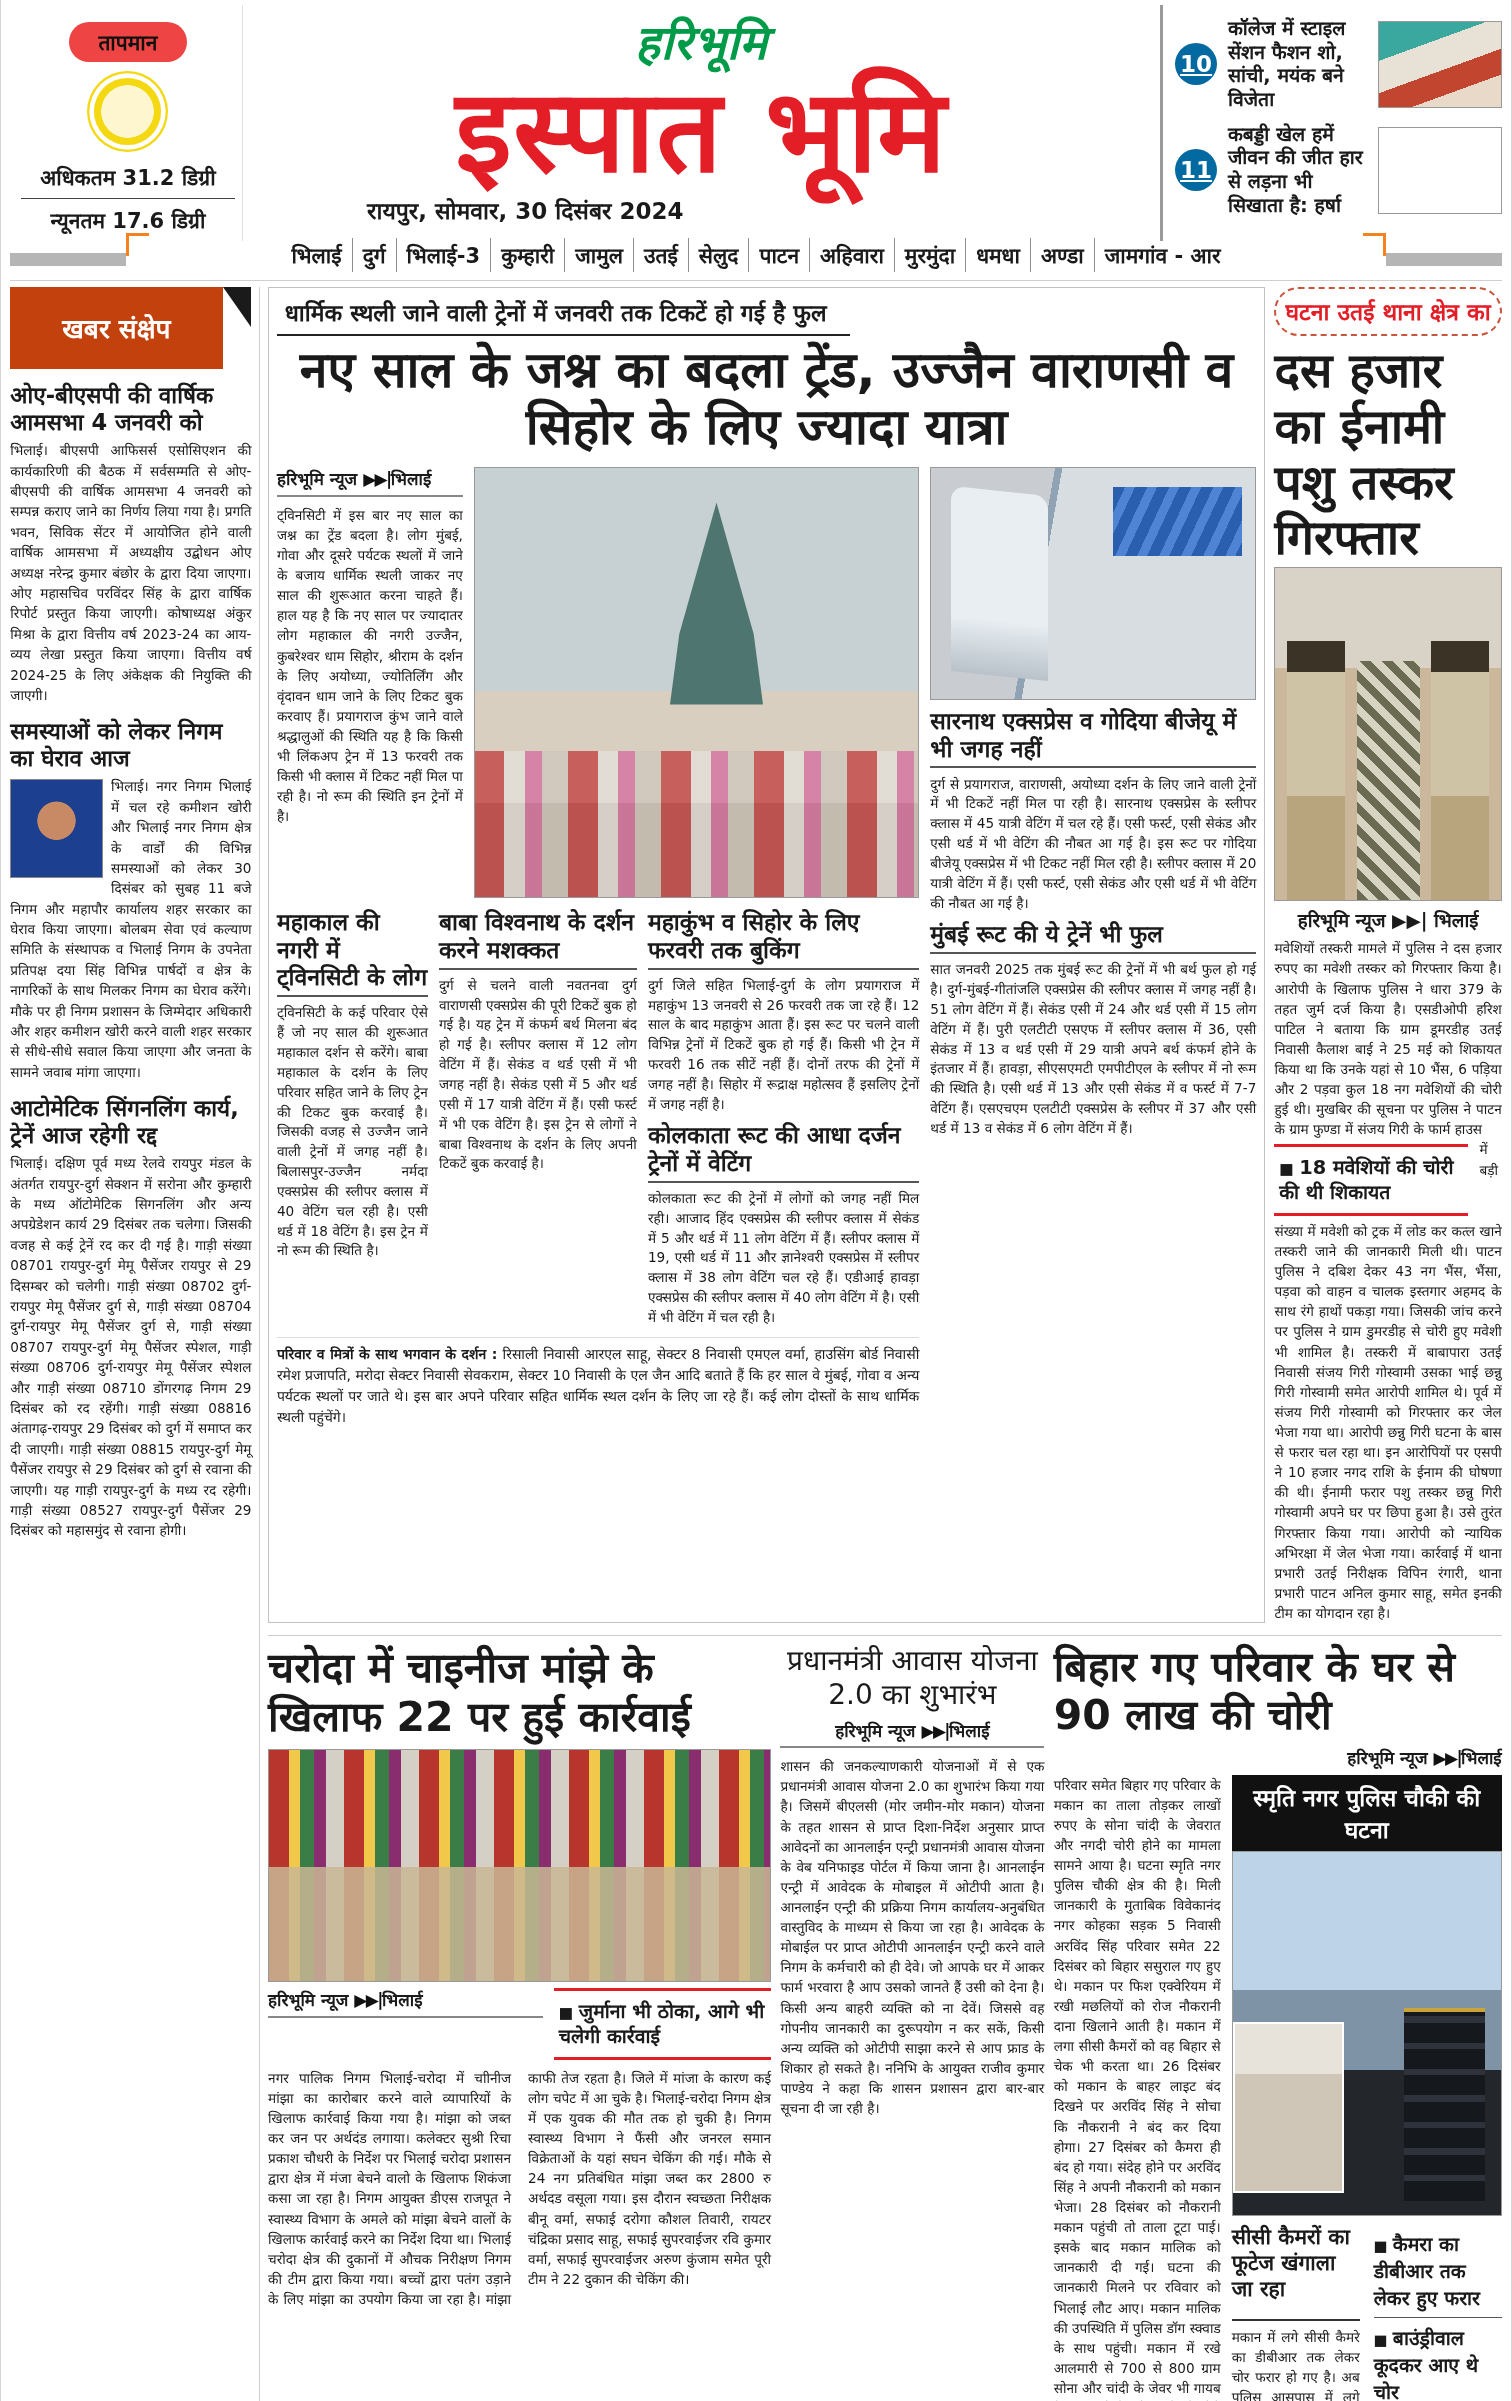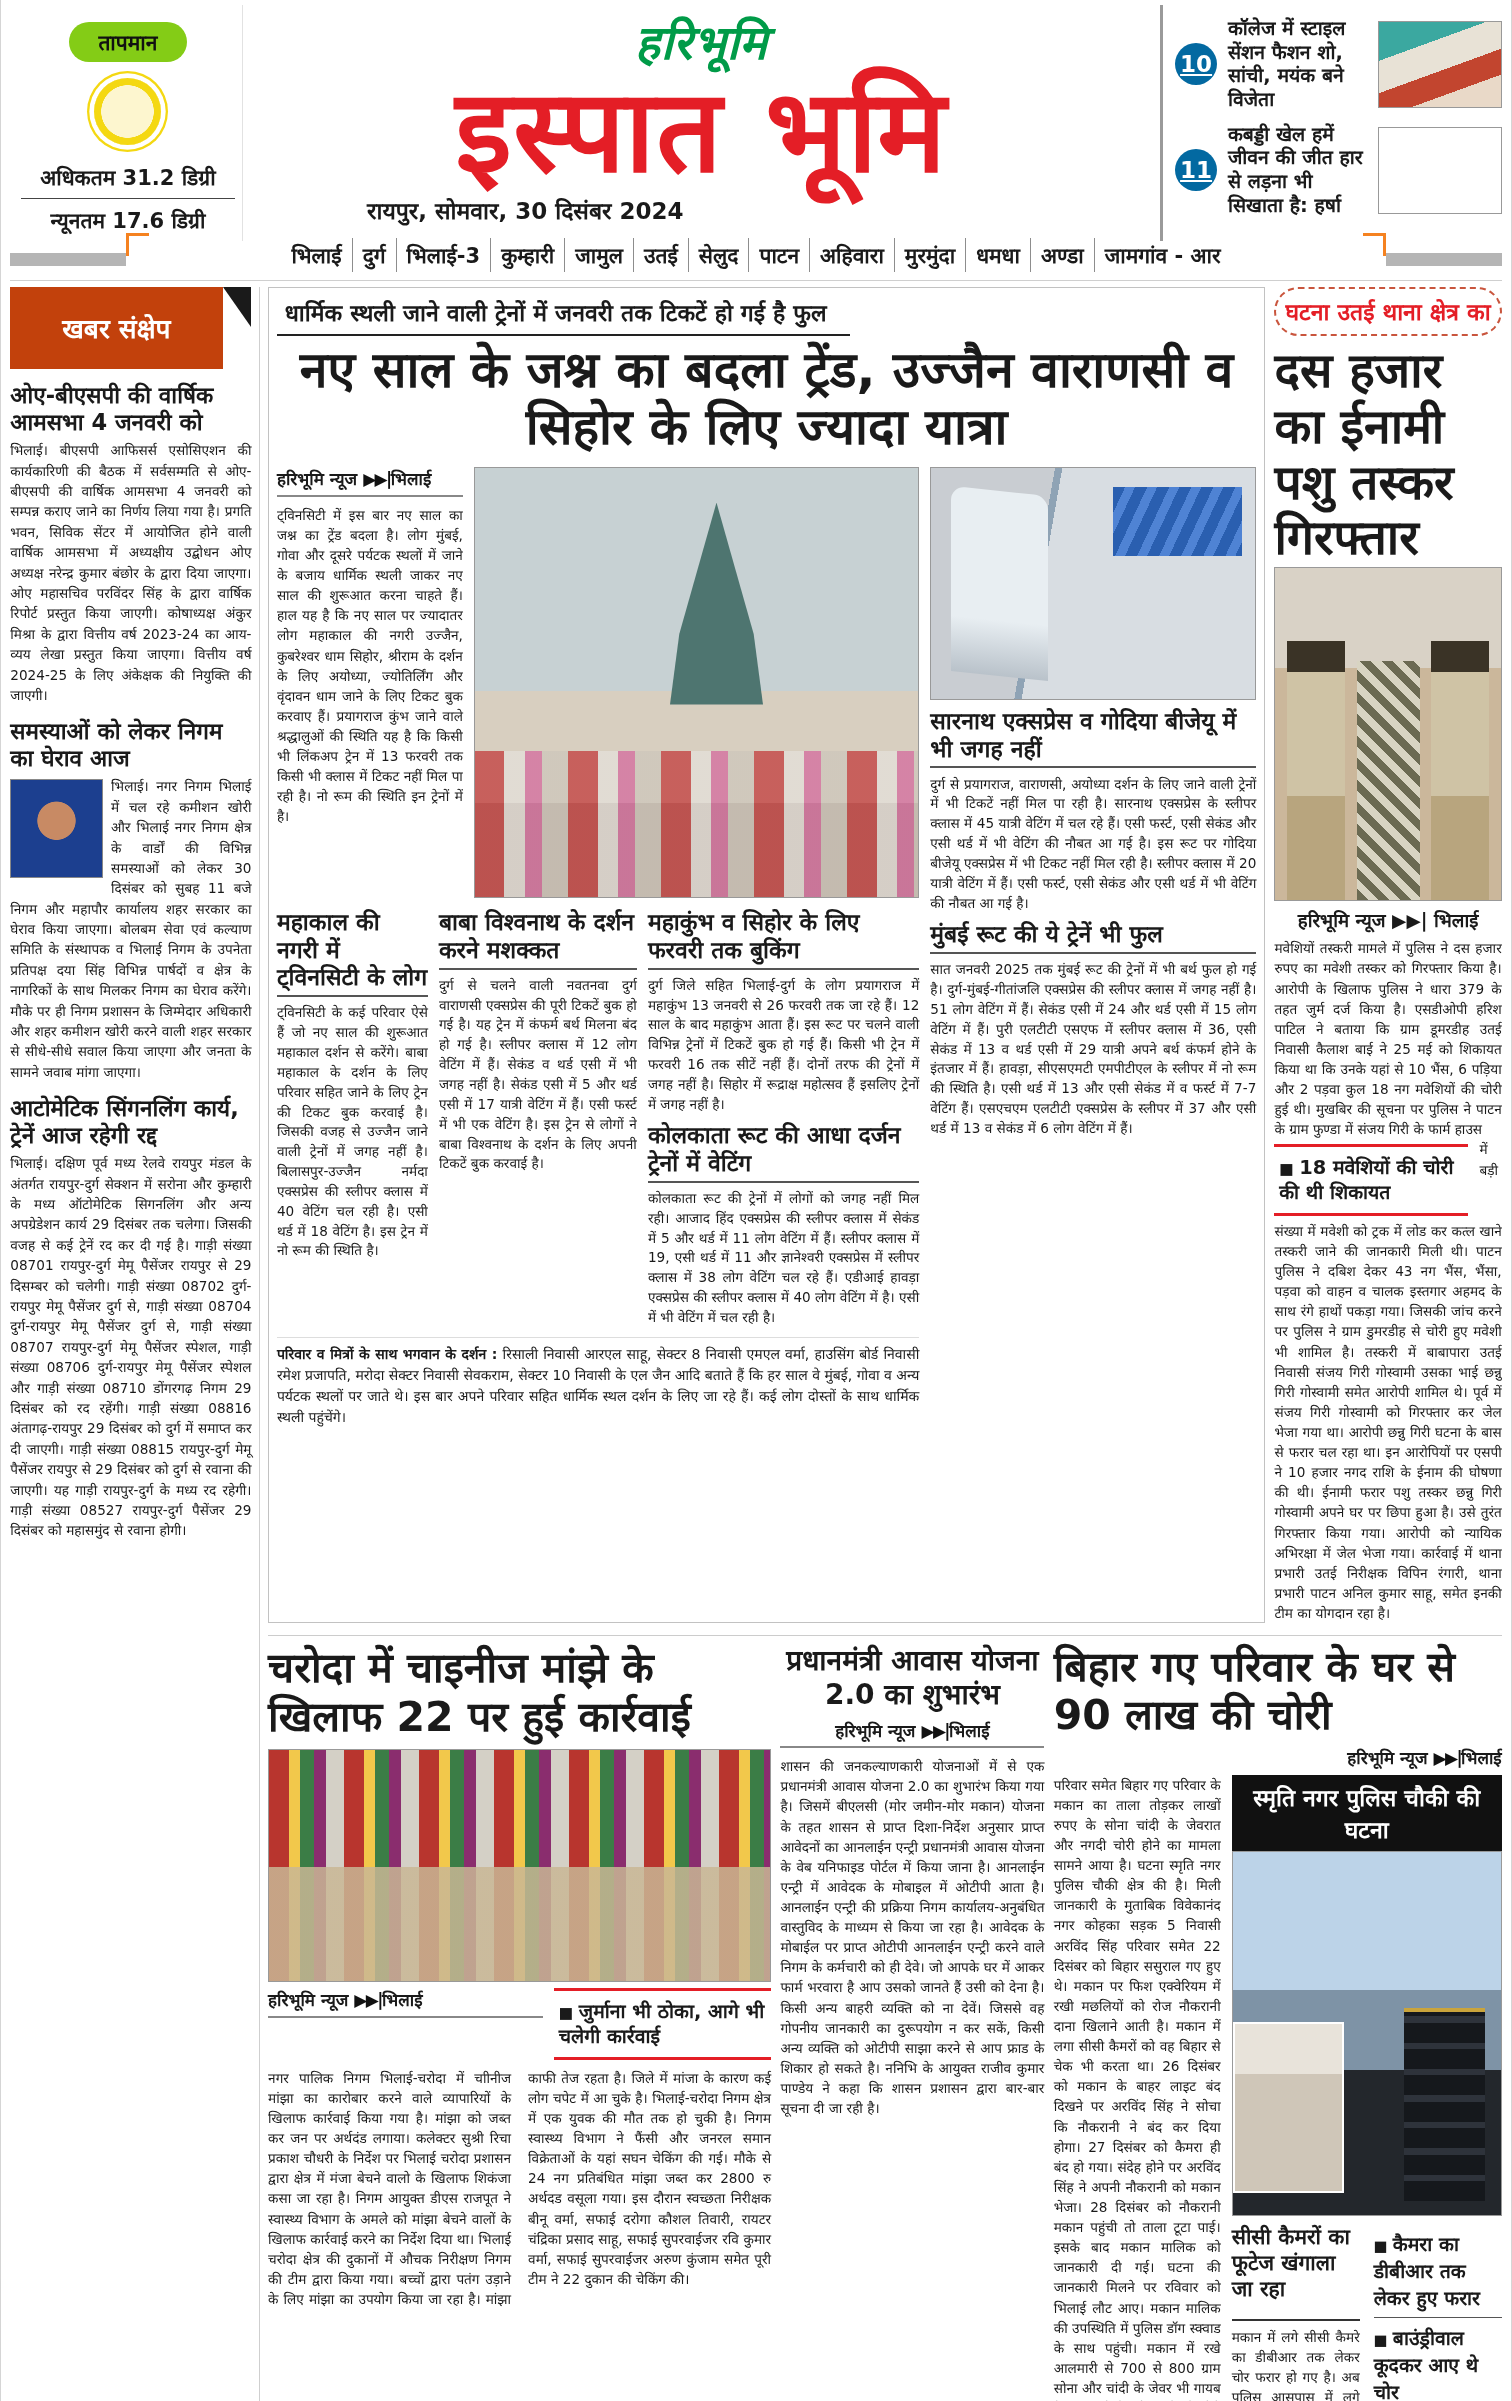--- a/index.html
+++ b/index.html
@@ -3,21 +3,21 @@
 <meta charset="utf-8">
 <style>
   * { margin:0; padding:0; box-sizing:border-box; }
   html,body { background:#ffffff; }
   body { font-family:"DejaVu Sans", sans-serif; color:#1a1a1a; width:1512px; }
   .page { width:1512px; height:2401px; overflow:hidden; position:relative;
           border-left:1.6px solid #d5d5d5; border-right:1.6px solid #d5d5d5; padding:4.7px 9.3px 0 9.3px; background:#fff;}
   
   .masthead { display:grid; grid-template-columns:233px 1fr 342px; column-gap:7.8px; height:227px; }
   .weather { padding:17px 7.8px 0 11px; text-align:center; border-right:0.8px solid #e2e2e2;}
-  .weather-pill { display:inline-block; background:#84cc16; border-radius:20px; padding:6.2px 29.5px; font-size:21px; font-weight:bold; color:#111;font-family:Liberation Serif, serif;}
+  .weather-pill { display:inline-block; background:#ef4444; border-radius:20px; padding:6.2px 29.5px; font-size:21px; font-weight:bold; color:#111;font-family:Liberation Serif, serif;}
   .sun { width:67px; height:67px; margin:15.5px auto 11px auto; border-radius:50%;
          background:radial-gradient(circle at 50% 50%, #fdf6cf 0 55%, #f4d812 56% 100%);
          box-shadow:0 0 0 4.7px #fff, 0 0 0 7px #f4d812; position:relative;}
   .sun::before { content:""; position:absolute; inset:-11px; border-radius:50%;
          background:repeating-conic-gradient(#f4d812 0 8deg, transparent 8deg 24deg); z-index:-1;}
   .temp-line { font-size:21px; font-weight:bold; padding:7px 0; }
   .temp-line + .temp-line { border-top:1.6px solid #444; }
   .brand-block { text-align:center; padding-top:4.7px; }
   .brand { color:#009b48; font-size:47px; font-weight:800; letter-spacing:0.8px;font-style:italic; }
   .paper-title { color:#e41e26; font-size:115px; font-weight:800; line-height:1.02; letter-spacing:1.6px; }
@@ -99,21 +99,21 @@
   .band { grid-area:band; display:grid; grid-template-columns:503px 264px 1fr; column-gap:9.3px; margin-top:12.4px;
           border-top:0.8px solid #ccc; padding-top:7.8px;}
   .manjha h2 { font-size:41px; font-weight:800; line-height:1.18; margin-bottom:7.8px; }
   .photo-shop { height:233px; border:0.8px solid #999;
        background:repeating-linear-gradient(90deg,#b8352e 0 20px,#f2c84b 20px 31px,#3b7d46 31px 45px,#8a2d6e 45px 57px,#d4d0c6 57px 75px);
        position:relative;}
   .photo-shop::after { content:""; position:absolute; bottom:0; left:0; right:0; height:55%;
        background:linear-gradient(180deg,transparent 0 10%,#c9b795 10% 100%); opacity:.85;}
   .manjha-mid { display:grid; grid-template-columns:1fr 217px; column-gap:11px; align-items:start; margin-top:6.2px;}
   .manjha-body { column-count:2; column-gap:17px; margin-top:7.8px; }
-  .awas h2 { font-size:28px; font-weight:700; text-align:center; line-height:1.22; margin-bottom:6.2px; }
+  .awas h2 { font-size:28px; font-weight:400; text-align:center; line-height:1.22; margin-bottom:6.2px; }
   .awas .byline { text-align:center; display:block; }
   .theft h2 { font-size:41px; font-weight:800; line-height:1.16; margin-bottom:6.2px; }
   .black-banner { background:#111; color:#fff; font-size:23px; font-weight:800; text-align:center; padding:6.2px 0; }
   .theft-grid { display:grid; grid-template-columns:167px 1fr; column-gap:11px; margin-top:6.2px; }
   .photo-house { height:365px; border:0.8px solid #999; position:relative;
        background:linear-gradient(180deg,#bcd3e8 0 38%,#7e93a6 38% 60%,#23272c 60% 100%); }
   .photo-house::before { content:""; position:absolute; left:0; bottom:6%; width:40%; height:46%;
        background:linear-gradient(180deg,#e8e3da 0 30%,#cfc6b8 30% 100%); border:2.3px solid #fff; }
   .photo-house::after { content:""; position:absolute; right:6%; bottom:4%; width:30%; height:52%;
        background:repeating-linear-gradient(0deg,#15181c 0 20px,#2e333b 20px 26.4px); border-top:4.7px solid #caa43b;}

